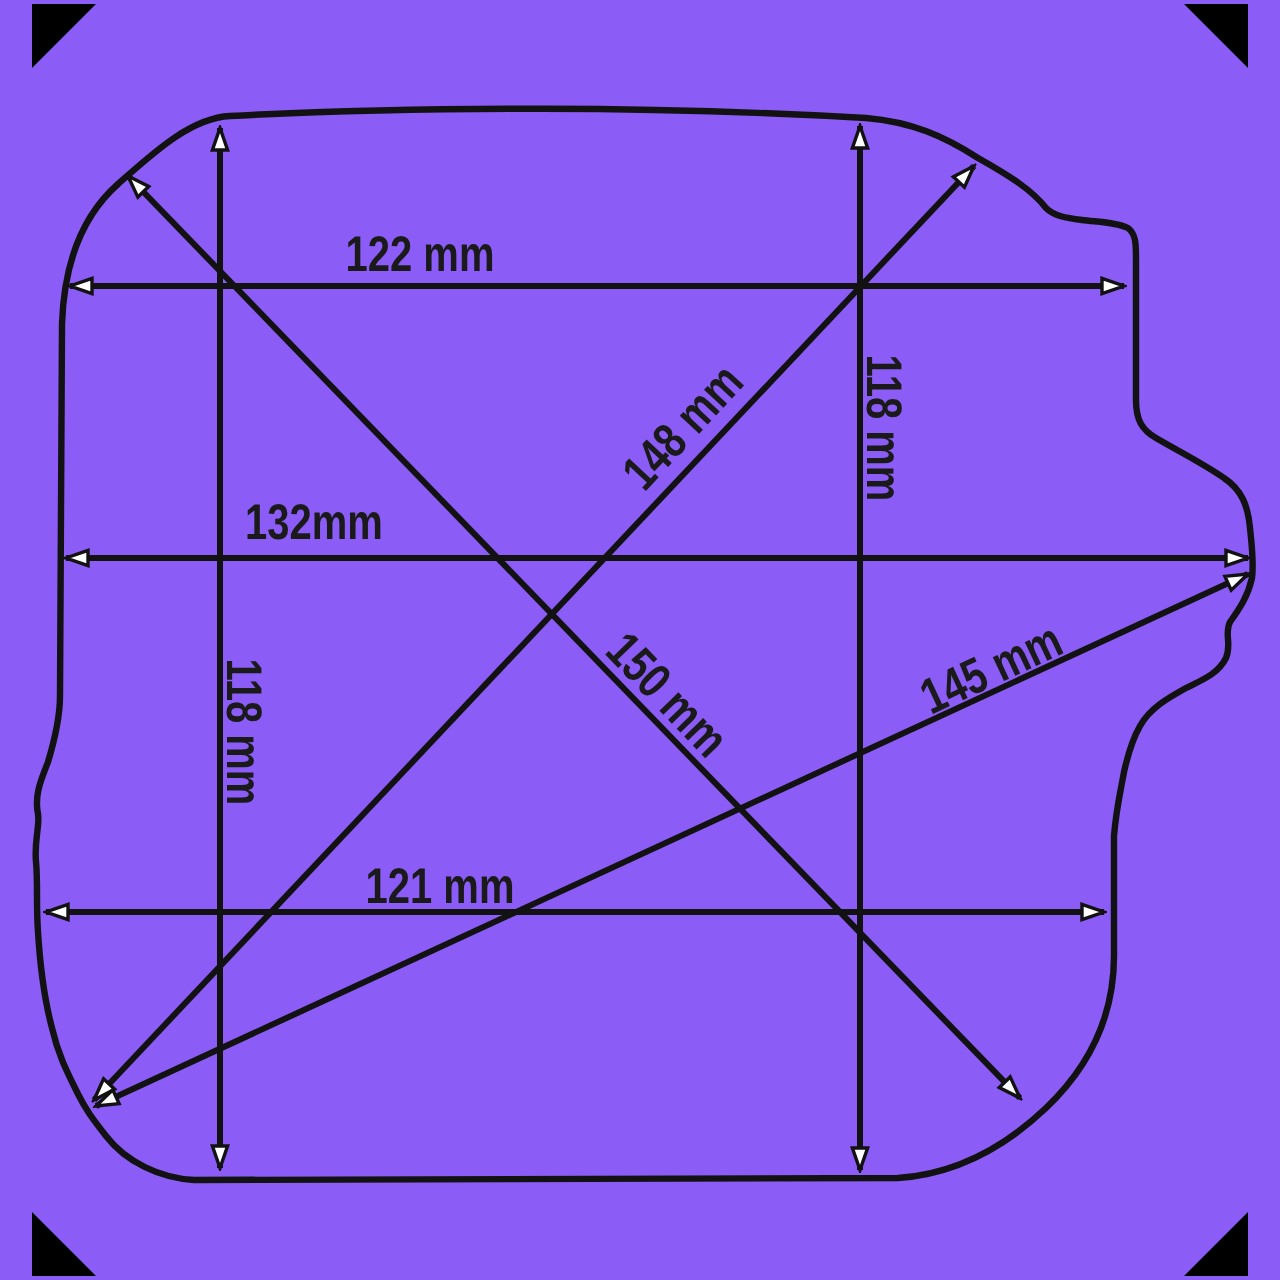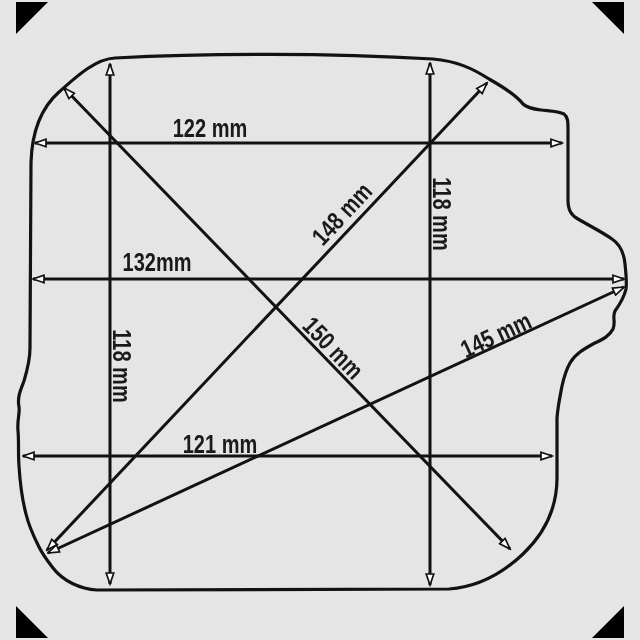--- a/index.html
+++ b/index.html
@@ -1,17 +1,17 @@
 <!DOCTYPE html>
 <html><head>
 <meta charset="utf-8">
 <style>
   html,body{margin:0;padding:0;background:#ffffff;}
   .stage{
-    position:relative;width:640px;height:640px;background:#e5e5e5;overflow:hidden;
+    position:relative;width:640px;height:640px;background:#8b5cf6;overflow:hidden;
     font-family:"Liberation Sans","DejaVu Sans",sans-serif;
   }
   .stage svg{position:absolute;left:0;top:0;}
   .dim-label{
     position:absolute;
     font-weight:bold;
     font-size:25px;
     color:#1a1a1a;
     white-space:nowrap;
     line-height:1;

